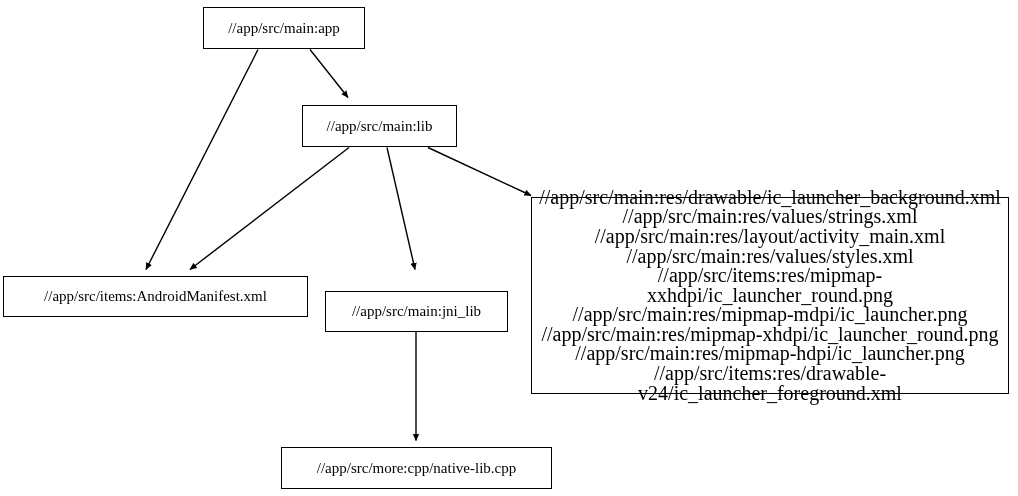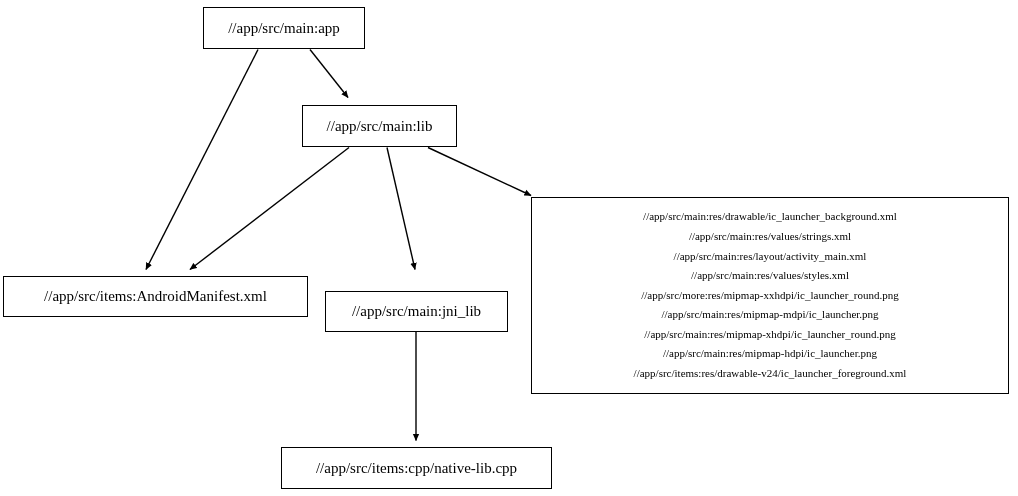--- a/index.html
+++ b/index.html
@@ -27,21 +27,21 @@
     color: #000000;
     font-size: 15px;
     line-height: 1.0;
     white-space: nowrap;
     z-index: 3;
   }
   .node.multiline {
     white-space: normal;
     line-height: 19.6px;
     padding: 4px 6px;
-    font-size: 11px;
+    font-size: 20px;
   }
   .node .label {
     display: block;
     width: 100%;
   }
   .edges {
     position: absolute;
     left: 0;
     top: 0;
     width: 1018px;
@@ -90,25 +90,25 @@
   <div class="node" style="left:325px; top:291px; width:183px; height:41px;">
     <span class="label">//app/src/main:jni_lib</span>
   </div>
 
   <div class="node multiline" style="left:531px; top:197px; width:478px; height:197px;">
     <span class="label">
       <span>//app/src/main:res/drawable/ic_launcher_background.xml</span><br>
       <span>//app/src/main:res/values/strings.xml</span><br>
       <span>//app/src/main:res/layout/activity_main.xml</span><br>
       <span>//app/src/main:res/values/styles.xml</span><br>
-      <span>//app/src/more:res/mipmap-xxhdpi/ic_launcher_round.png</span><br>
+      <span>//app/src/items:res/mipmap-xxhdpi/ic_launcher_round.png</span><br>
       <span>//app/src/main:res/mipmap-mdpi/ic_launcher.png</span><br>
       <span>//app/src/main:res/mipmap-xhdpi/ic_launcher_round.png</span><br>
       <span>//app/src/main:res/mipmap-hdpi/ic_launcher.png</span><br>
       <span>//app/src/items:res/drawable-v24/ic_launcher_foreground.xml</span><br>
     </span>
   </div>
 
   <div class="node" style="left:281px; top:447px; width:271px; height:42px;">
-    <span class="label">//app/src/items:cpp/native-lib.cpp</span>
+    <span class="label">//app/src/more:cpp/native-lib.cpp</span>
   </div>
 
 </div>
 
 </body></html>

